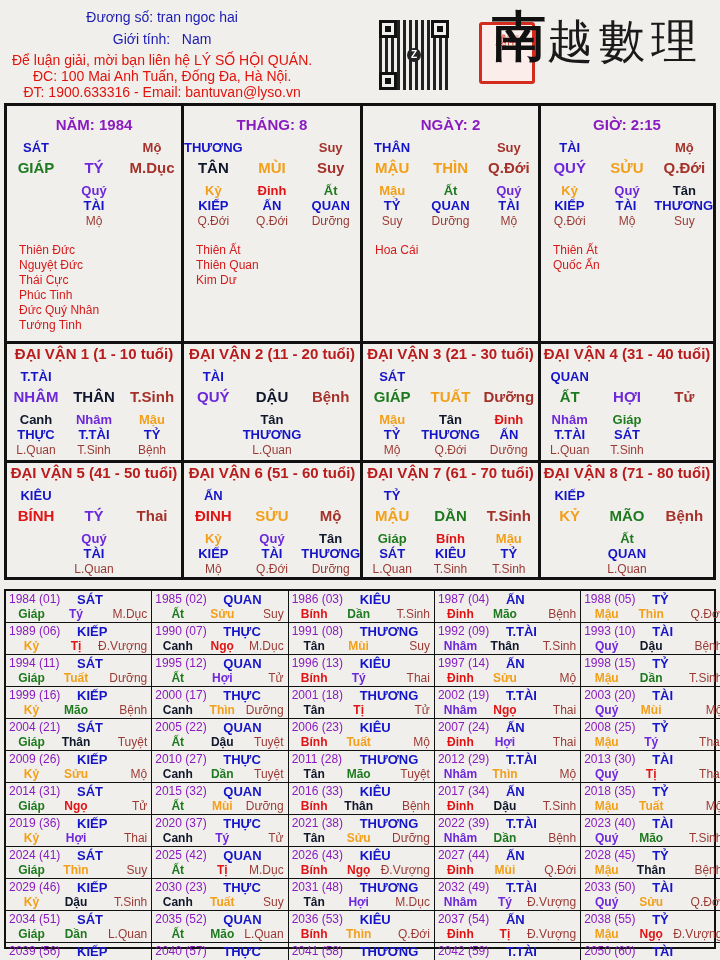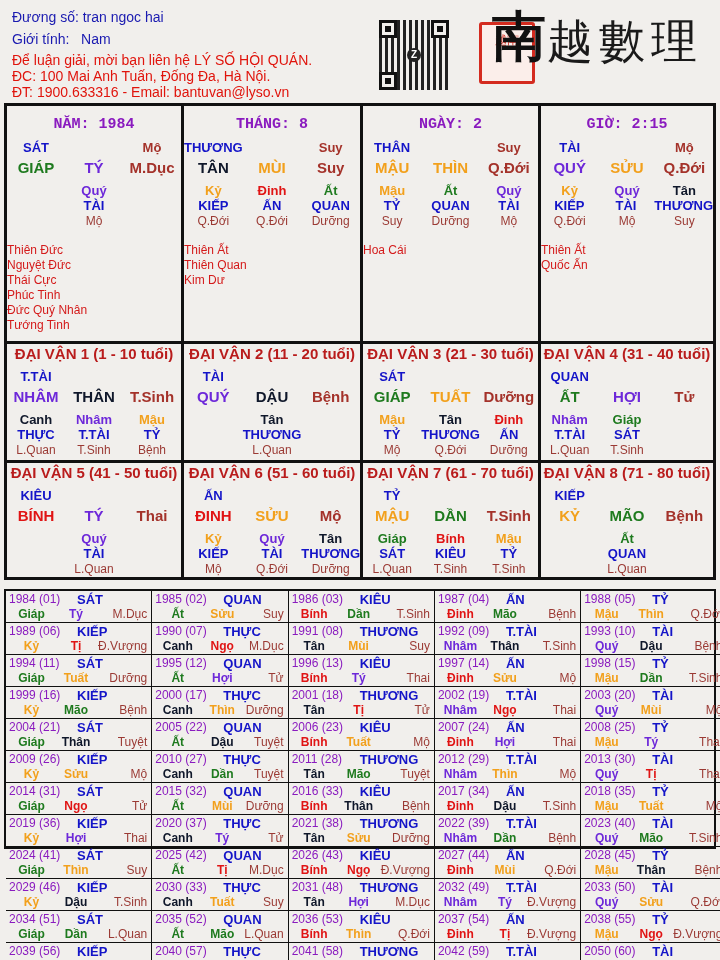--- a/index.html
+++ b/index.html
@@ -3,21 +3,21 @@
 <meta charset="utf-8">
 <style>
   * { box-sizing: border-box; margin: 0; padding: 0; }
   body {
     width: 720px; height: 960px; overflow: hidden;
     background: #f1efec;
     font-family: "Liberation Sans", sans-serif;
     position: relative;
   }
   .header { position: absolute; left: 12px; top: 9px; }
-  .hline { font-size: 14px; line-height: 17px; }
+  .hline { font-size: 14px; line-height: 17px; text-align: center; }
   .hline.blue { color: #1a1ab0; font-weight: normal; }
   .hline.red { color: #e0140c; font-size: 14px; line-height: 16px; }
   .qr {
     position: absolute; left: 379px; top: 20px; width: 70px; height: 70px;
     background:
       repeating-linear-gradient(90deg, #222 0 3px, transparent 3px 6px),
       repeating-linear-gradient(0deg, transparent 0 2px, #f1efec 2px 5px);
   }
   .qr .finder { position: absolute; width: 18px; height: 18px; border: 3px solid #111; background: #f1efec; }
   .qr .finder::after { content: ""; position: absolute; left: 3px; top: 3px; width: 6px; height: 6px; background: #111; }
@@ -40,40 +40,40 @@
     position: absolute; left: 4px; top: 103px; width: 712px; height: 477px;
     border: 3px solid #111;
     display: grid;
     grid-template-columns: 177px 179px 178px 172px;
     grid-template-rows: 238px 119px 114px;
     background: transparent;
   }
   .cell { border-right: 3px solid #111; border-bottom: 3px solid #111; position: relative; }
   .cell.lastcol { border-right: none; }
   .cell.lastrow { border-bottom: none; }
-  .ctitle { color: #8a1bbf; font-weight: bold; font-size: 15px; text-align: center; line-height: 18px; margin-top: 10px; font-family: Liberation Mono, monospace; }
+  .ctitle { color: #8a1bbf; font-weight: bold; font-size: 15px; text-align: center; line-height: 18px; margin-top: 10px; }
   .dtitle { color: #b91c1c; font-weight: bold; font-size: 15px; text-align: center; line-height: 18px; margin-top: 1px; white-space: nowrap; }
   .row3 { display: grid; grid-template-columns: 1fr 1fr 1fr; text-align: center; }
   .pillar .r-top { margin-top: 4px; height: 19px; font-size: 13px; font-weight: bold; line-height: 19px; }
   .pillar .r-main { height: 22px; font-size: 15px; font-weight: bold; line-height: 22px; }
   .pillar .r-hidden { margin-top: 4px; height: 15px; font-size: 13px; font-weight: bold; line-height: 15px; }
   .pillar .r-hgod { height: 15px; font-size: 13px; font-weight: bold; line-height: 15px; }
   .pillar .r-stage { height: 16px; font-size: 12px; line-height: 16px; }
-  .stars { margin-top: 14px; padding-left: 0; color: #d41a1a; font-size: 12px; line-height: 15px; }
+  .stars { margin-top: 14px; padding-left: 12px; color: #d41a1a; font-size: 12px; line-height: 15px; }
   .dv .r-top { margin-top: 4px; }
   .c-blue { color: #1414c8; }
   .c-green { color: #1e7a1e; }
   .c-black { color: #6d28d9; }
   .c-grey { color: #0f172a; }
   .c-orange { color: #f2a01c; }
   .c-red { color: #e01414; }
   .c-brown { color: #a4322a; }
   .c-brownlight { color: #9b3a34; font-weight: normal !important; }
   .years {
-    position: absolute; left: 4px; top: 589px; width: 712px; height: 260px;
+    position: absolute; left: 4px; top: 589px; width: 712px; height: 360px;
     border: 2px solid #111;
     display: grid; grid-template-columns: repeat(5, 1fr); grid-template-rows: repeat(12, 1fr);
   }
   .yc { border-right: 1px solid #111; border-bottom: 1px solid #111; position: relative; padding: 1px 2px 0 3px; }
   .yc.lc { border-right: none; }
   .yc.lr { border-bottom: none; }
   .yc .ytop { display: flex; height: 15px; line-height: 15px; }
   .yc .ylab { color: #8a1bbf; font-size: 12px; width: 62px; }
   .yc .ygod { color: #1414c8; font-weight: bold; font-size: 13px; flex: 1; text-align: left; padding-left: 6px; }
   .yc .ybot { display: grid; grid-template-columns: 45px 44px 1fr; height: 15px; line-height: 15px; font-size: 12px; }
@@ -969,21 +969,21 @@
         <span class="ygod">KIẾP</span>
       </div>
       <div class="ybot">
         <span class="c-orange">Kỷ</span>
         <span class="c-grey">Dậu</span>
         <span>T.Sinh</span>
       </div>
     </div>
     <div class="yc">
       <div class="ytop">
-        <span class="ylab">2030 (33)</span>
+        <span class="ylab">2030 (23)</span>
         <span class="ygod">THỰC</span>
       </div>
       <div class="ybot">
         <span class="c-grey">Canh</span>
         <span class="c-orange">Tuất</span>
         <span>Suy</span>
       </div>
     </div>
     <div class="yc">
       <div class="ytop">

